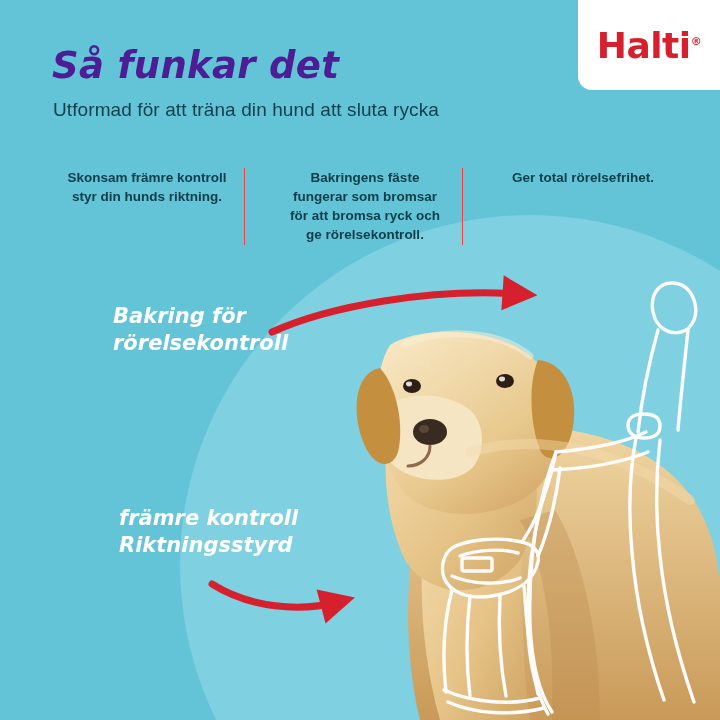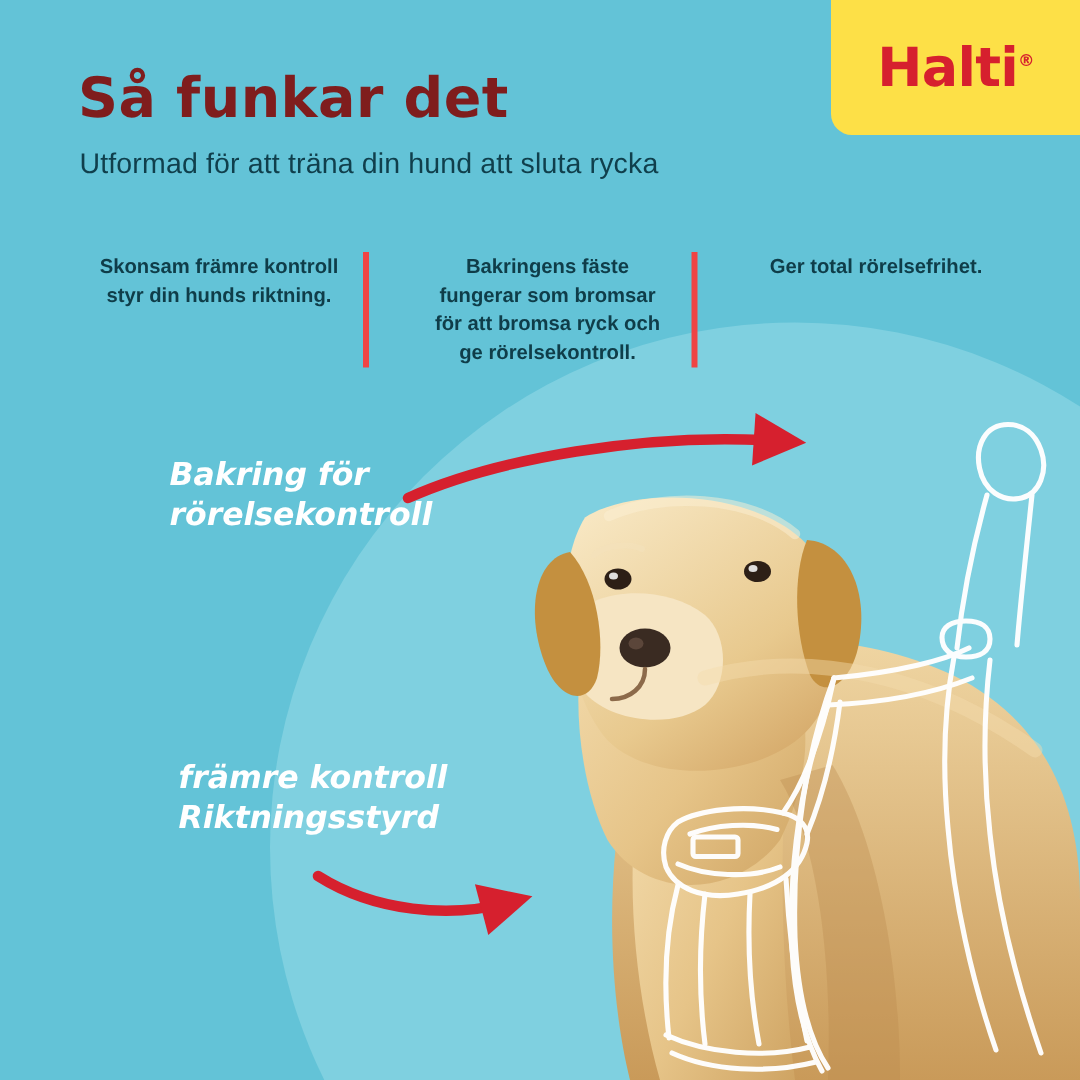--- a/index.html
+++ b/index.html
@@ -28,23 +28,23 @@
     width: 700px;
     height: 700px;
     border-radius: 50%;
     background: #7fd0e0;
   }
   
   .logo-box {
     position: absolute;
     right: 0;
     top: 0;
-    width: 166px;
+    width: 142px;
     height: 90px;
-    background: #fde047;
+    background: #ffffff;
     border-bottom-left-radius: 14px;
     display: flex;
     align-items: center;
     justify-content: center;
   }
   .logo-text {
     color: #d6202e;
     font-family: "DejaVu Sans", sans-serif;
     font-weight: bold;
     font-size: 36px;
@@ -54,24 +54,25 @@
   .logo-reg {
     font-size: 11px;
     vertical-align: super;
     font-weight: bold;
   }
   
   .headline {
     position: absolute;
     left: 52px;
     top: 44px;
-    color: #7f1d1d;
+    color: #4c1d95;
     font-family: "DejaVu Sans", sans-serif;
     font-size: 37px;
     font-weight: bold;
+    font-style: italic;
     letter-spacing: 0.3px;
   }
   .subhead {
     position: absolute;
     left: 53px;
     top: 99px;
     color: #103f4c;
     font-size: 19px;
     letter-spacing: 0.1px;
   }
@@ -87,21 +88,21 @@
     flex: 1;
     text-align: center;
     color: #0f3d49;
     font-size: 13.5px;
     line-height: 1.42;
     padding: 0 16px;
     box-sizing: border-box;
     font-weight: bold;
   }
   .col + .col {
-    border-left: 4px solid #ef4444;
+    border-left: 1px solid #ef4444;
     padding-left: 39px;
   }
   
   .annot {
     position: absolute;
     color: #ffffff;
     font-family: "DejaVu Sans", sans-serif;
     font-style: italic;
     font-weight: bold;
     font-size: 21px;

